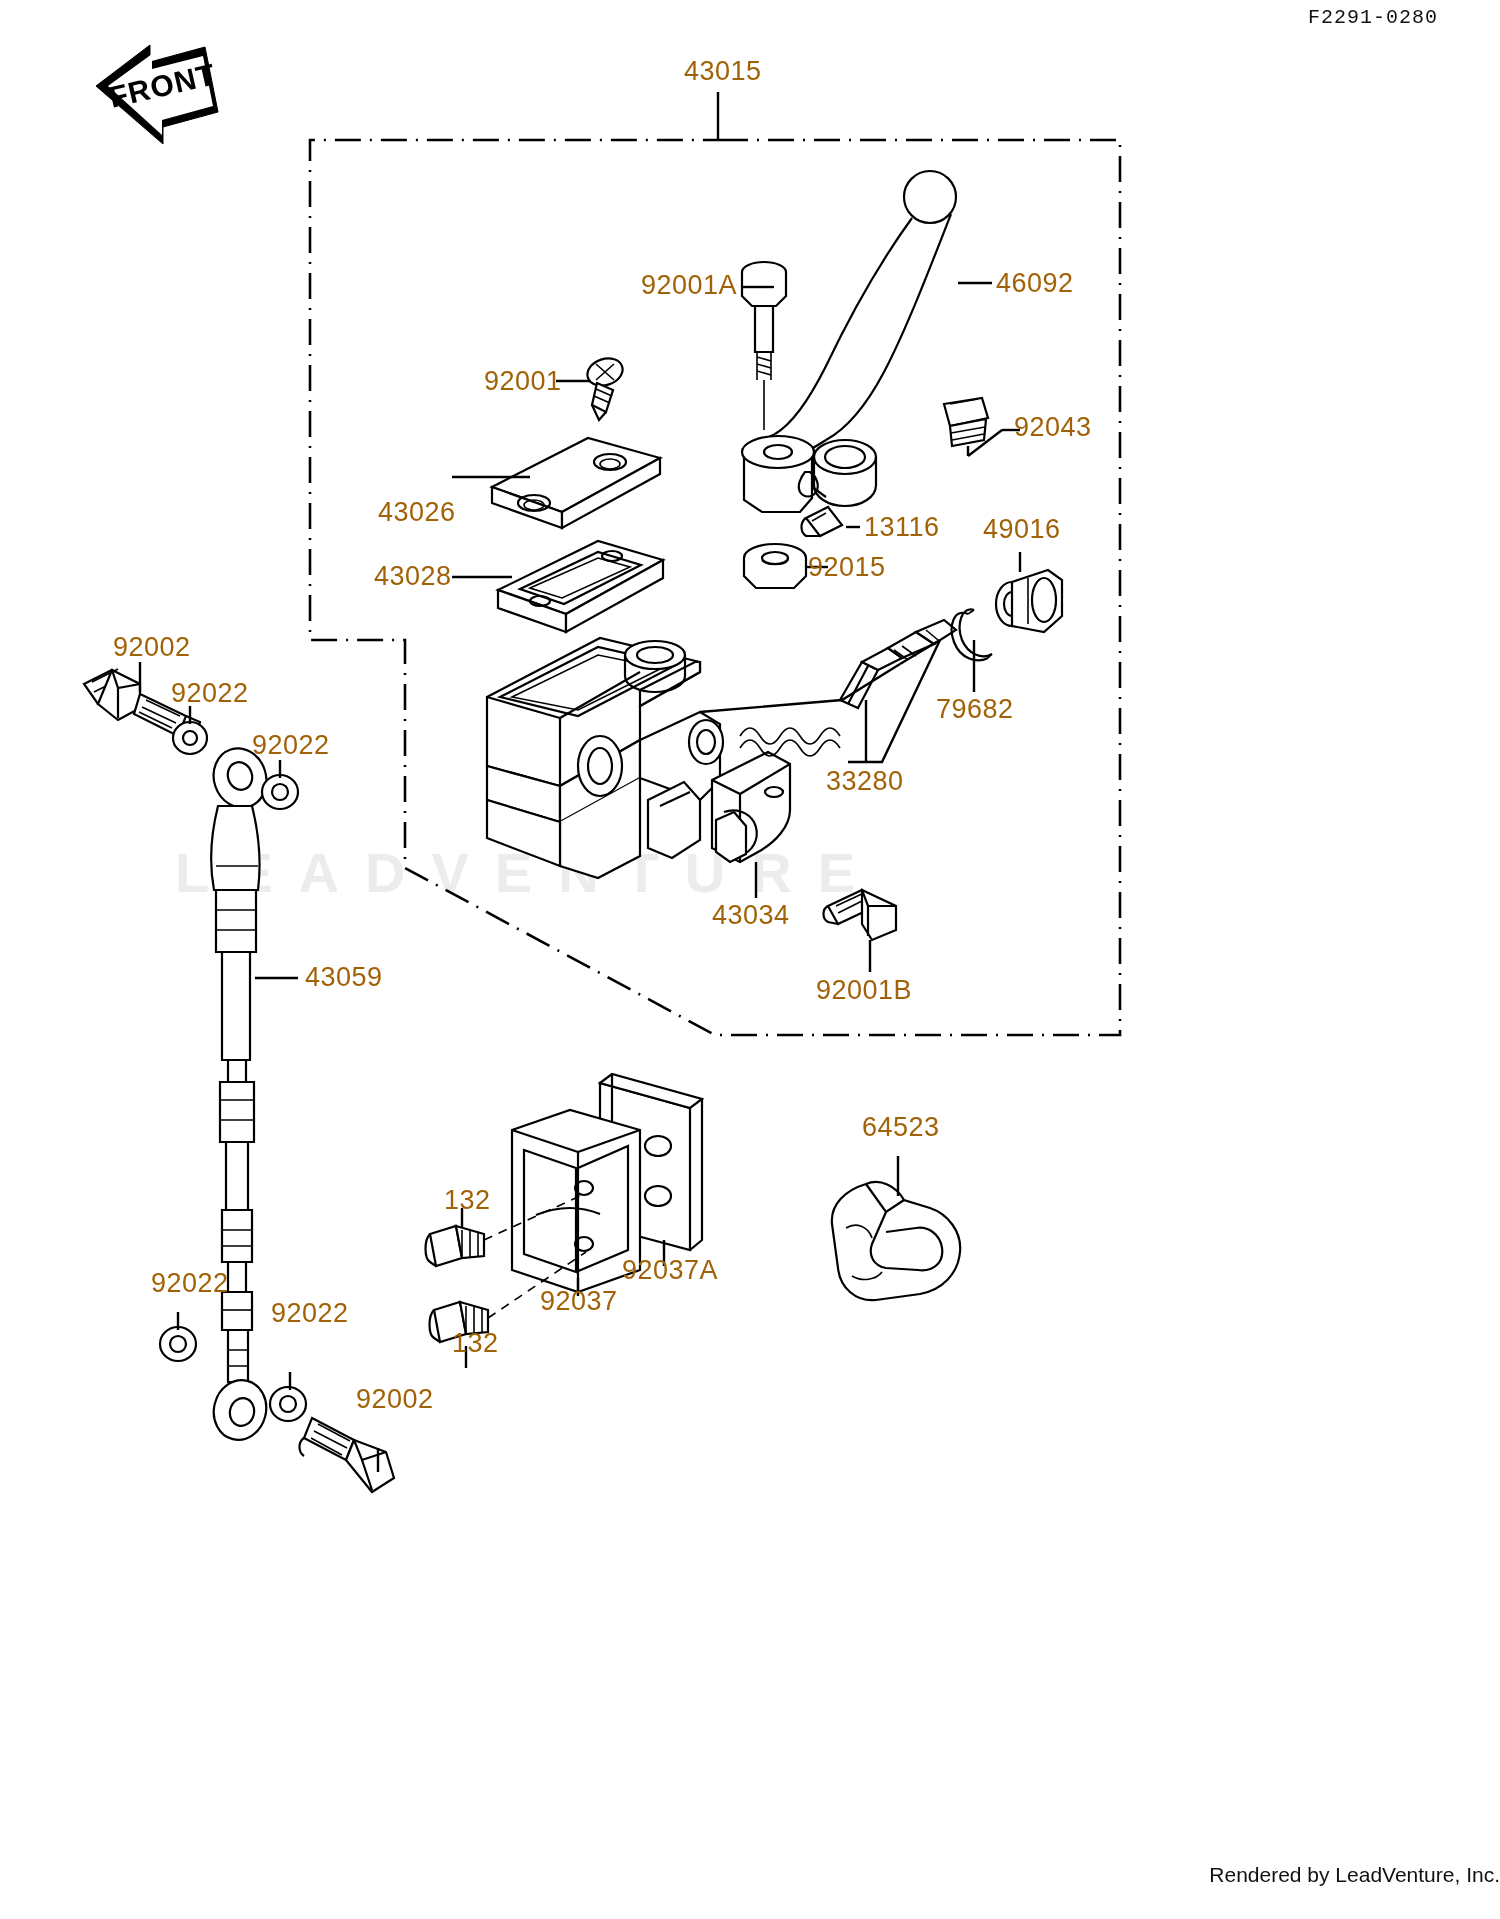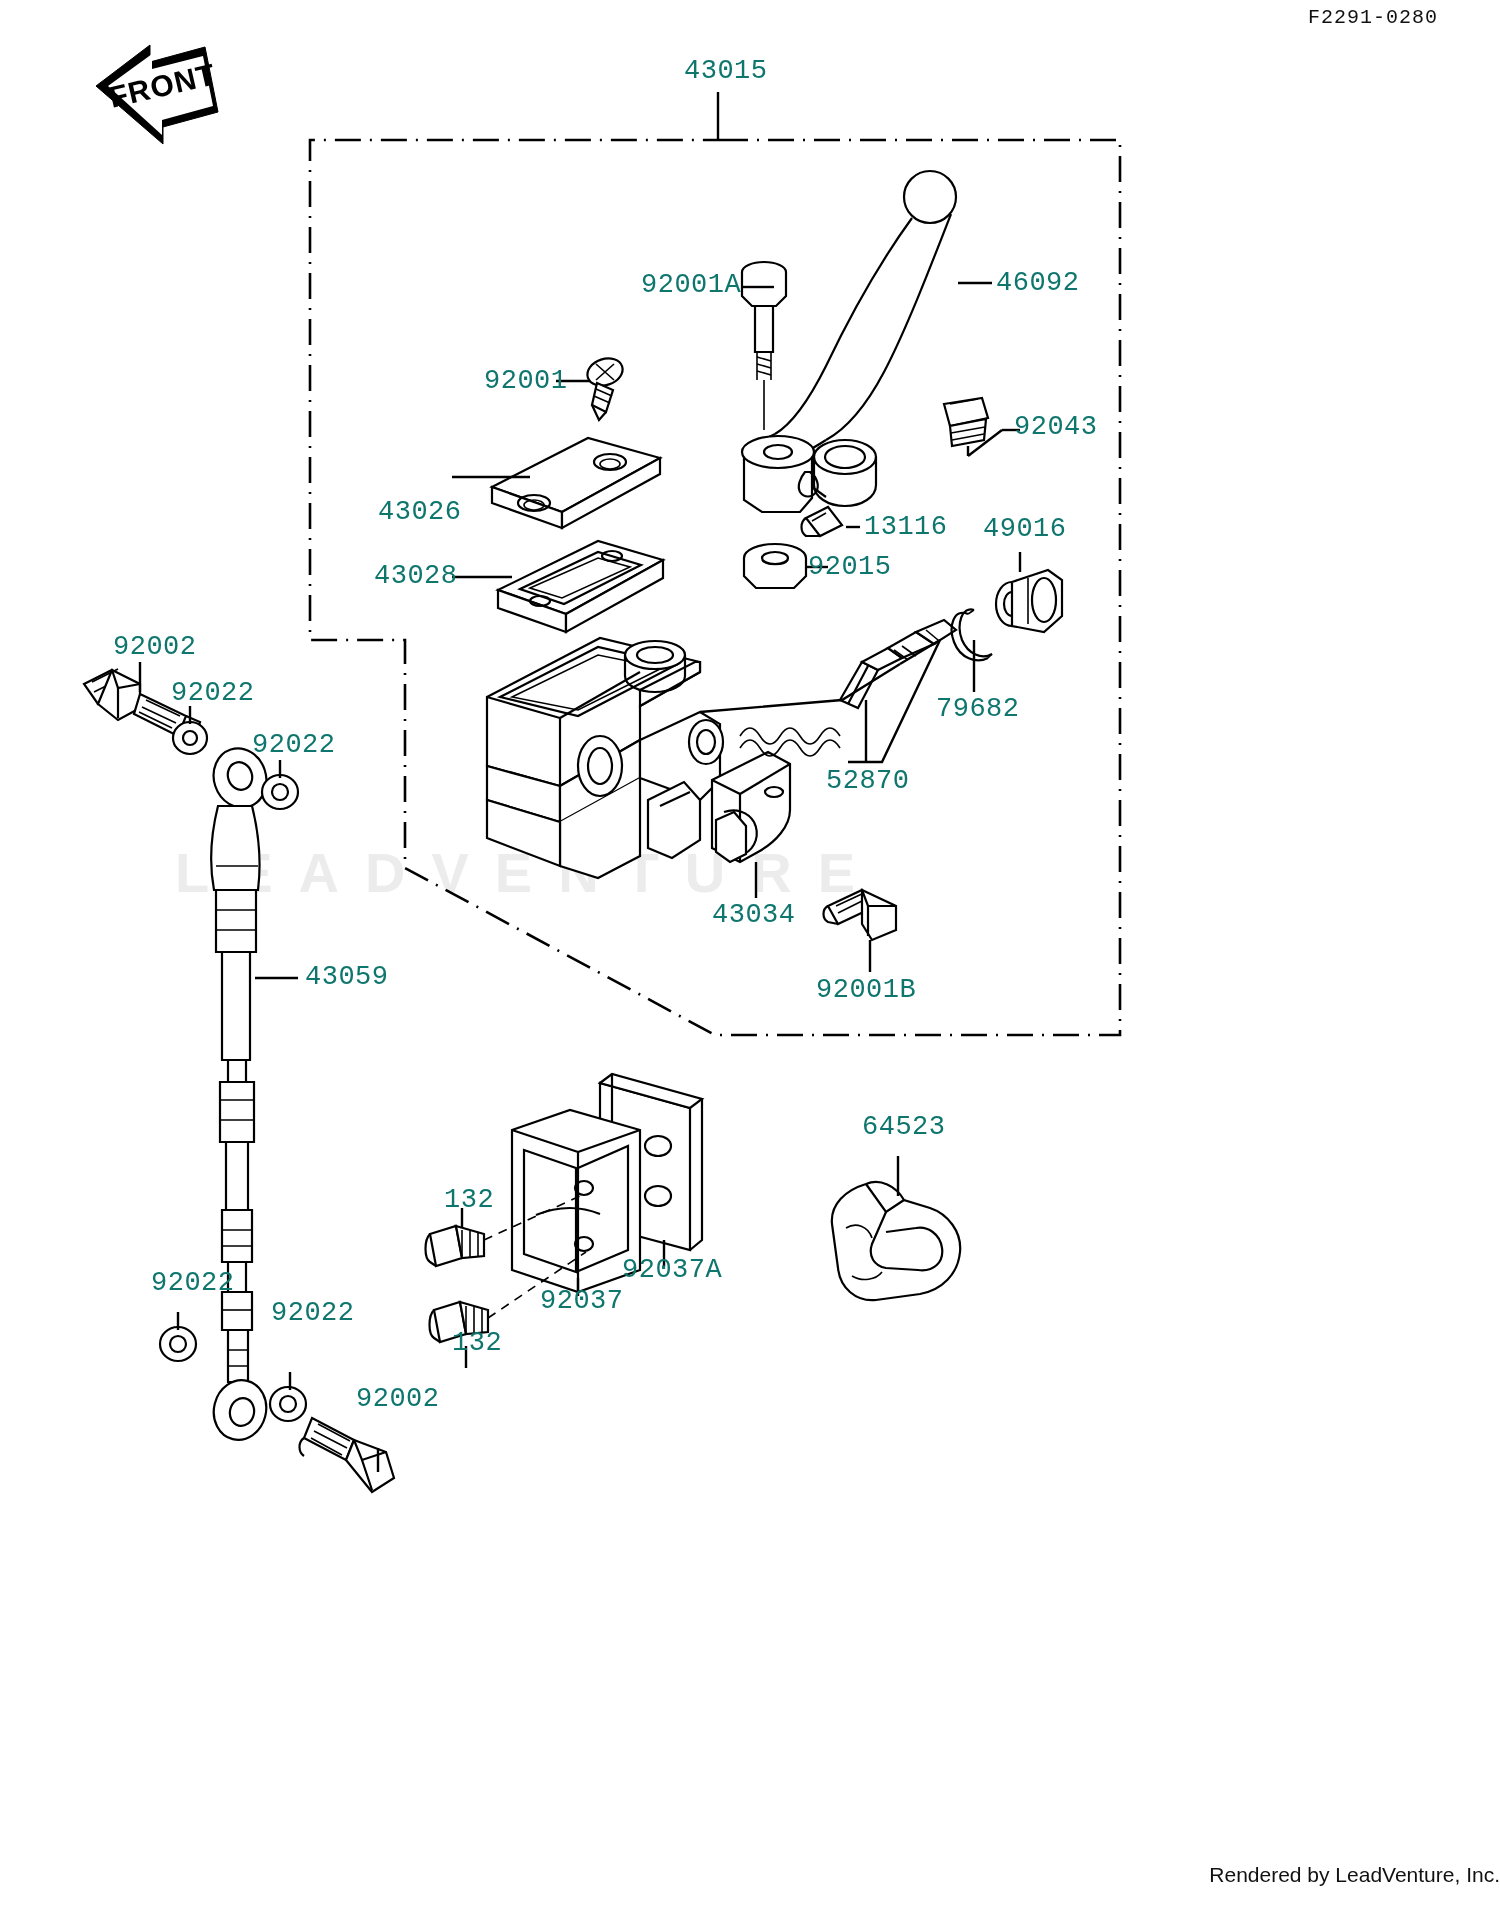--- a/index.html
+++ b/index.html
@@ -8,22 +8,22 @@
 
   #stage{position:absolute;inset:0;}
 
   .hdr-code{position:absolute;right:62px;top:6px;font-family:"Liberation Mono","DejaVu Sans Mono",monospace;
             font-size:20px;letter-spacing:1px;color:#111;}
 
   .footer{position:absolute;left:0;right:0;bottom:32px;text-align:right;
           font-family:"Liberation Sans","DejaVu Sans",sans-serif;font-size:21px;color:#111;}
 
   
-  .lbl{position:absolute;font-size:27px;letter-spacing:.5px;color:#0f766e;white-space:nowrap;
-       font-family:Liberation Mono, monospace;}
+  .lbl{position:absolute;font-size:27px;letter-spacing:.5px;color:#a16207;white-space:nowrap;
+       font-family:Liberation Sans, sans-serif;}
 
   
   .wm{position:absolute;left:175px;top:840px;width:690px;text-align:center;
       font-size:56px;letter-spacing:26px;color:#ececec;font-weight:bold;
       font-family:"Liberation Sans","DejaVu Sans",sans-serif;user-select:none;}
   .wm2{position:absolute;left:560px;top:655px;font-size:120px;color:#f0f0f0;font-weight:bold;
        font-family:"Liberation Serif","DejaVu Serif",serif;user-select:none;}
 
   svg.art{position:absolute;left:0;top:0;width:1500px;height:1919px;overflow:visible;}
   svg.art *{vector-effect:non-scaling-stroke;}
@@ -363,21 +363,21 @@
   <div class="lbl" style="left:1004px;top:412px;margin-left:10px;">92043</div>
   <div class="lbl" style="left:378px;top:462px;margin-top:35px;">43026</div>
   <div class="lbl" style="left:864px;top:512px;">13116</div>
   <div class="lbl" style="left:983px;top:514px;">49016</div>
   <div class="lbl" style="left:374px;top:561px;">43028</div>
   <div class="lbl" style="left:808px;top:552px;">92015</div>
   <div class="lbl" style="left:936px;top:694px;">79682</div>
   <div class="lbl" style="left:113px;top:632px;">92002</div>
   <div class="lbl" style="left:171px;top:678px;">92022</div>
   <div class="lbl" style="left:252px;top:730px;">92022</div>
-  <div class="lbl" style="left:826px;top:766px;">52870</div>
+  <div class="lbl" style="left:826px;top:766px;">33280</div>
   <div class="lbl" style="left:712px;top:900px;">43034</div>
   <div class="lbl" style="left:305px;top:962px;">43059</div>
   <div class="lbl" style="left:816px;top:975px;">92001B</div>
   <div class="lbl" style="left:862px;top:1112px;">64523</div>
   <div class="lbl" style="left:444px;top:1185px;">132</div>
   <div class="lbl" style="left:622px;top:1255px;">92037A</div>
   <div class="lbl" style="left:540px;top:1286px;">92037</div>
   <div class="lbl" style="left:452px;top:1328px;">132</div>
   <div class="lbl" style="left:151px;top:1268px;">92022</div>
   <div class="lbl" style="left:271px;top:1298px;">92022</div>

